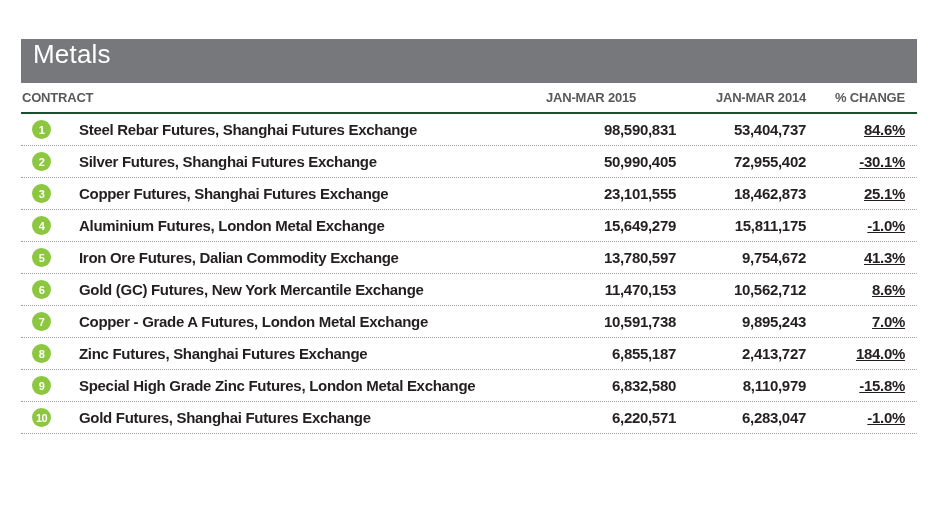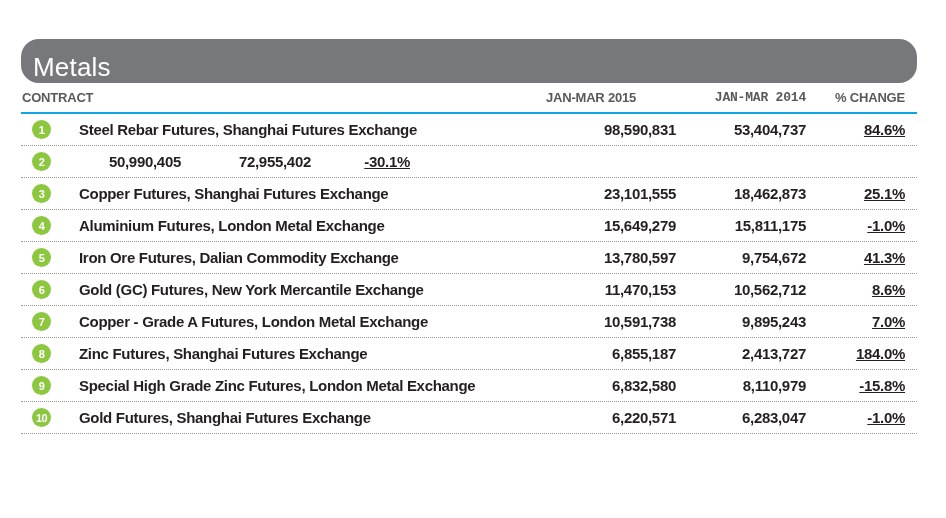--- a/index.html
+++ b/index.html
@@ -12,42 +12,41 @@
   .table-wrap {
     position: absolute;
     left: 21px; top: 39px;
     width: 896px;
   }
   .title-bar {
     height: 44px;
     background: #77787B;
     color: #ffffff;
     display: flex;
-    align-items: flex-end;
+    align-items: flex-start;
     padding-left: 12px;
-    border-radius: 18px;
   }
   .title-bar .title-text {
     font-size: 26px;
     font-weight: 400;
     letter-spacing: 0.2px;
   }
   .col-headers {
     display: flex;
     align-items: center;
     height: 31px;
-    border-bottom: 2px solid #0ea5e9;
+    border-bottom: 2px solid #14532d;
     color: #58595B;
     font-size: 13px;
     font-weight: 700;
     letter-spacing: -0.2px;
   }
   .col-contract { flex: 1; text-align: left; padding-left: 1px; }
   .col-2015 { width: 130px; }
-  .col-2014 { width: 130px; text-align: right; font-family: Liberation Mono, monospace; }
+  .col-2014 { width: 130px; text-align: right; }
   .col-pct  { width: 99px;  text-align: right; }
   .col-headers, .row { padding-right: 12px; }
   .row {
     display: flex;
     align-items: center;
     height: 32px;
     border-bottom: 1px dotted #9B9B9D;
     color: #231F20;
     font-size: 15px;
     font-weight: 700;
@@ -99,20 +98,21 @@
     <span class="contract">Steel Rebar Futures, Shanghai Futures Exchange</span>
     <span class="num c2015">98,590,831</span>
     <span class="num c2014">53,404,737</span>
     <span class="num cpct">84.6%</span>
   </div>
 
   <div class="row">
     <span class="rank">
           <span>2</span>
         </span>
+    <span class="contract">Silver Futures, Shanghai Futures Exchange</span>
     <span class="num c2015">50,990,405</span>
     <span class="num c2014">72,955,402</span>
     <span class="num cpct">-30.1%</span>
   </div>
 
   <div class="row">
     <span class="rank">
           <span>3</span>
         </span>
     <span class="contract">Copper Futures, Shanghai Futures Exchange</span>

